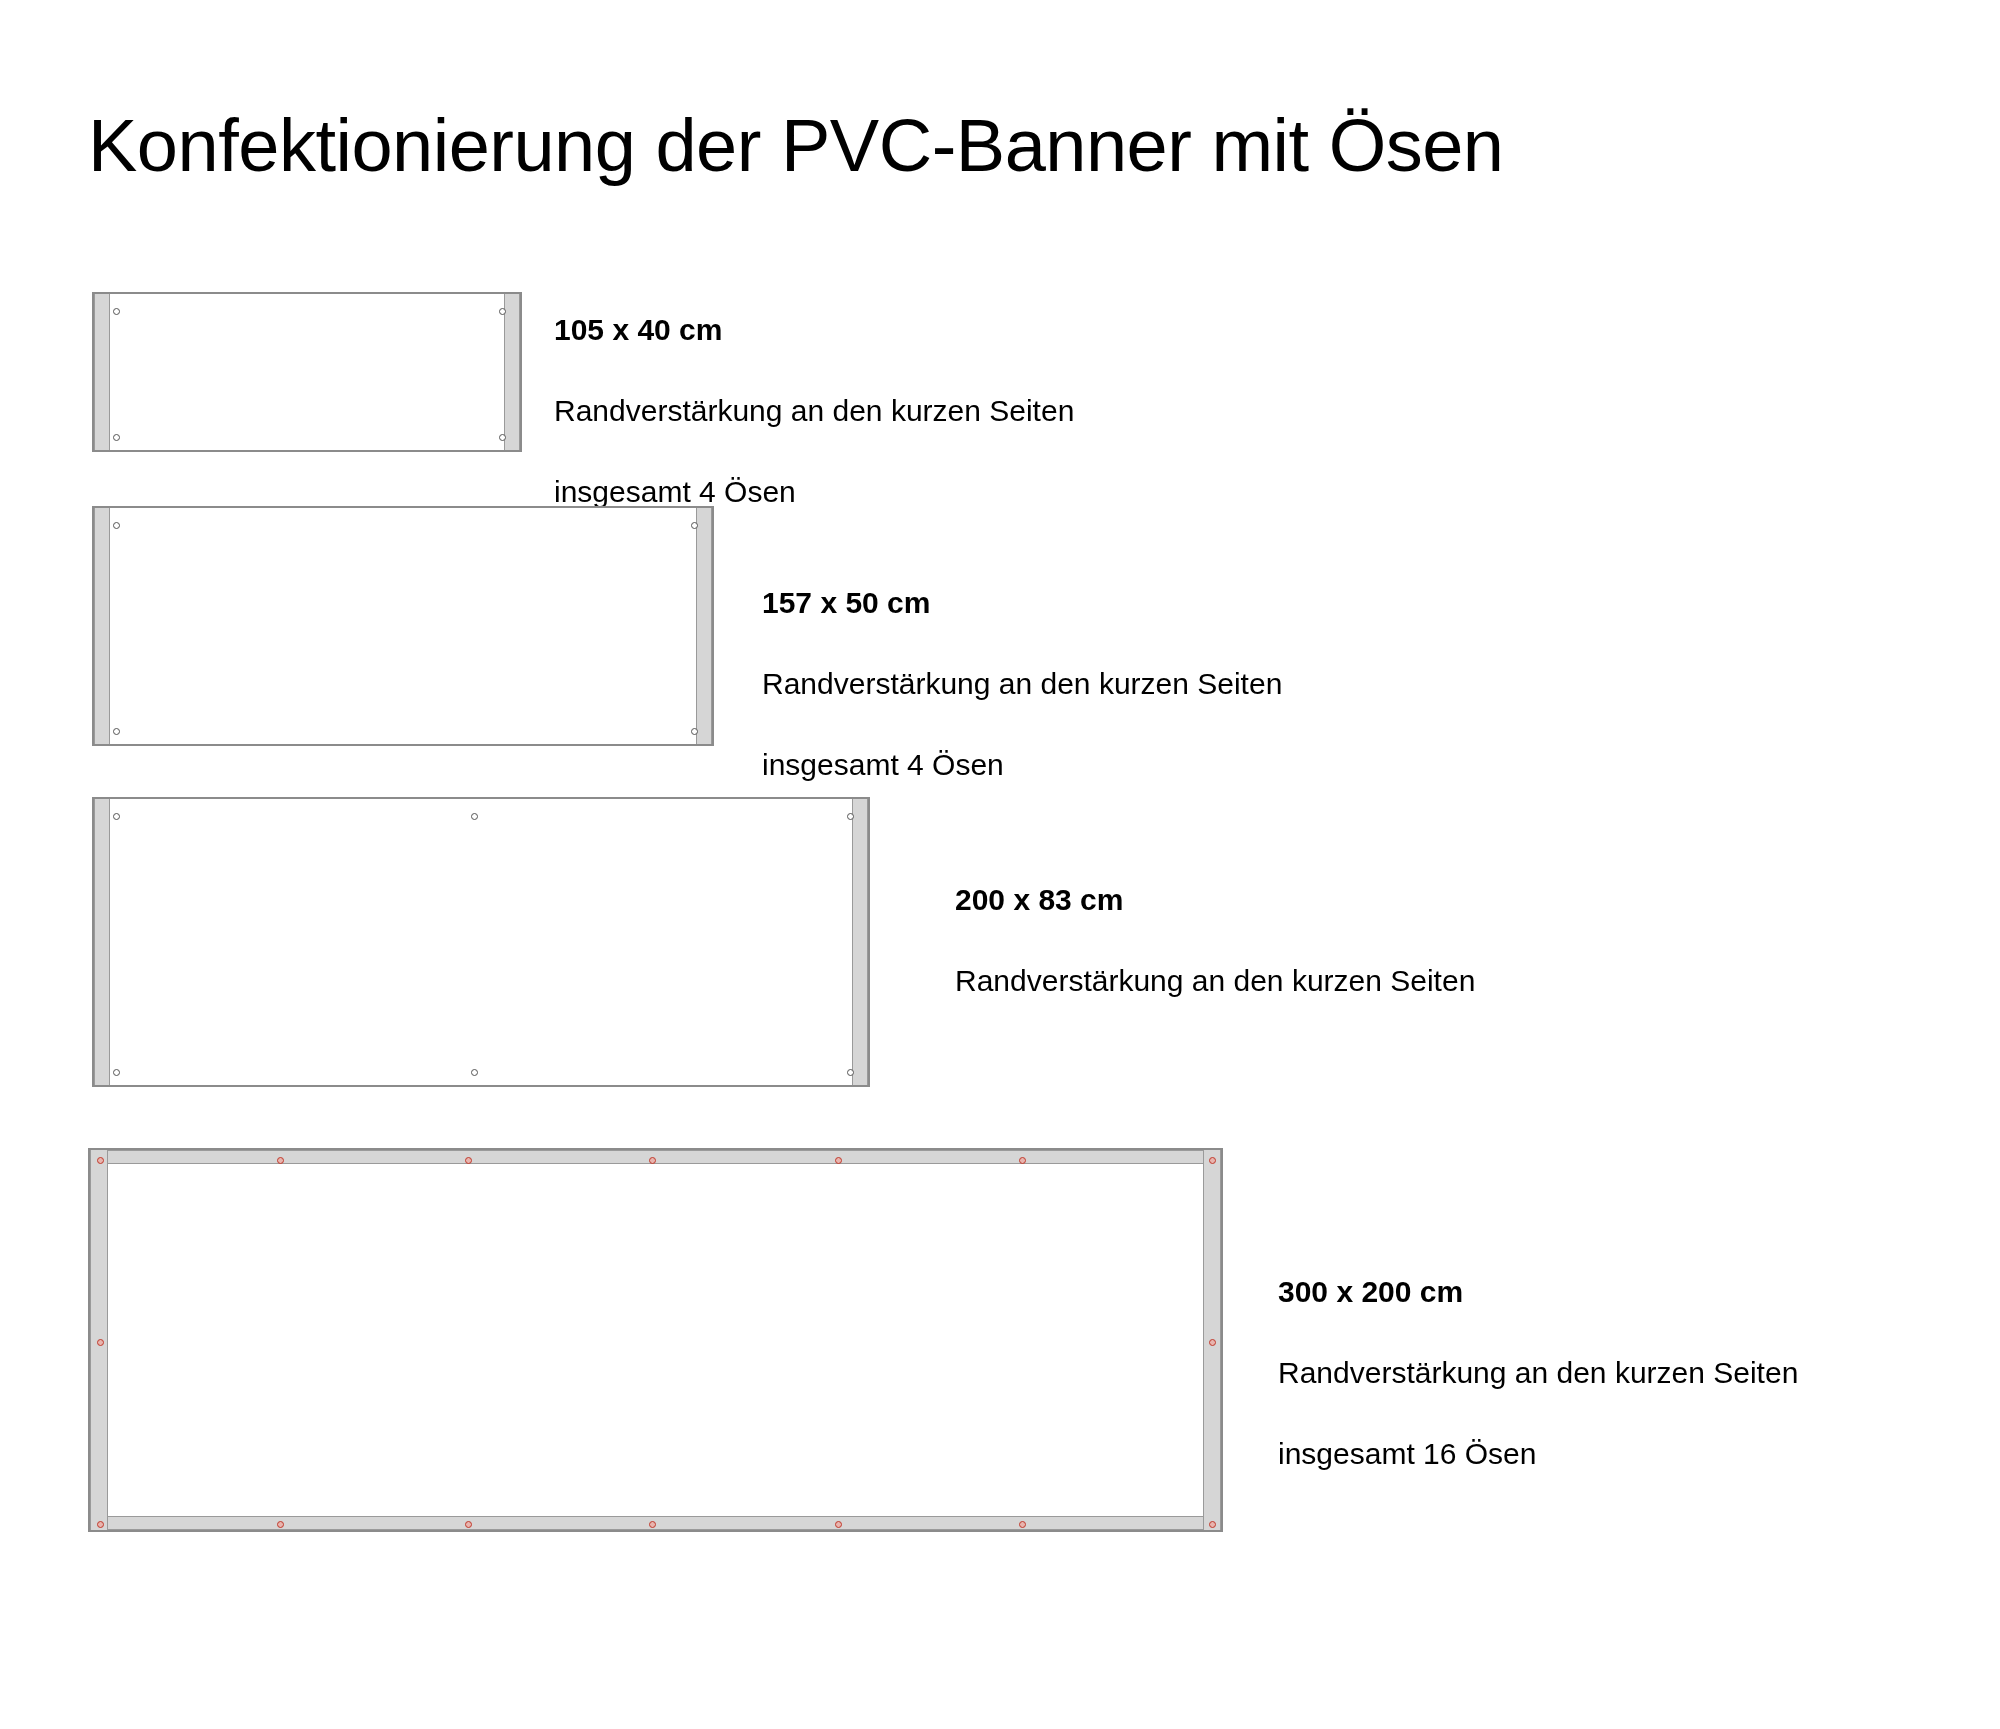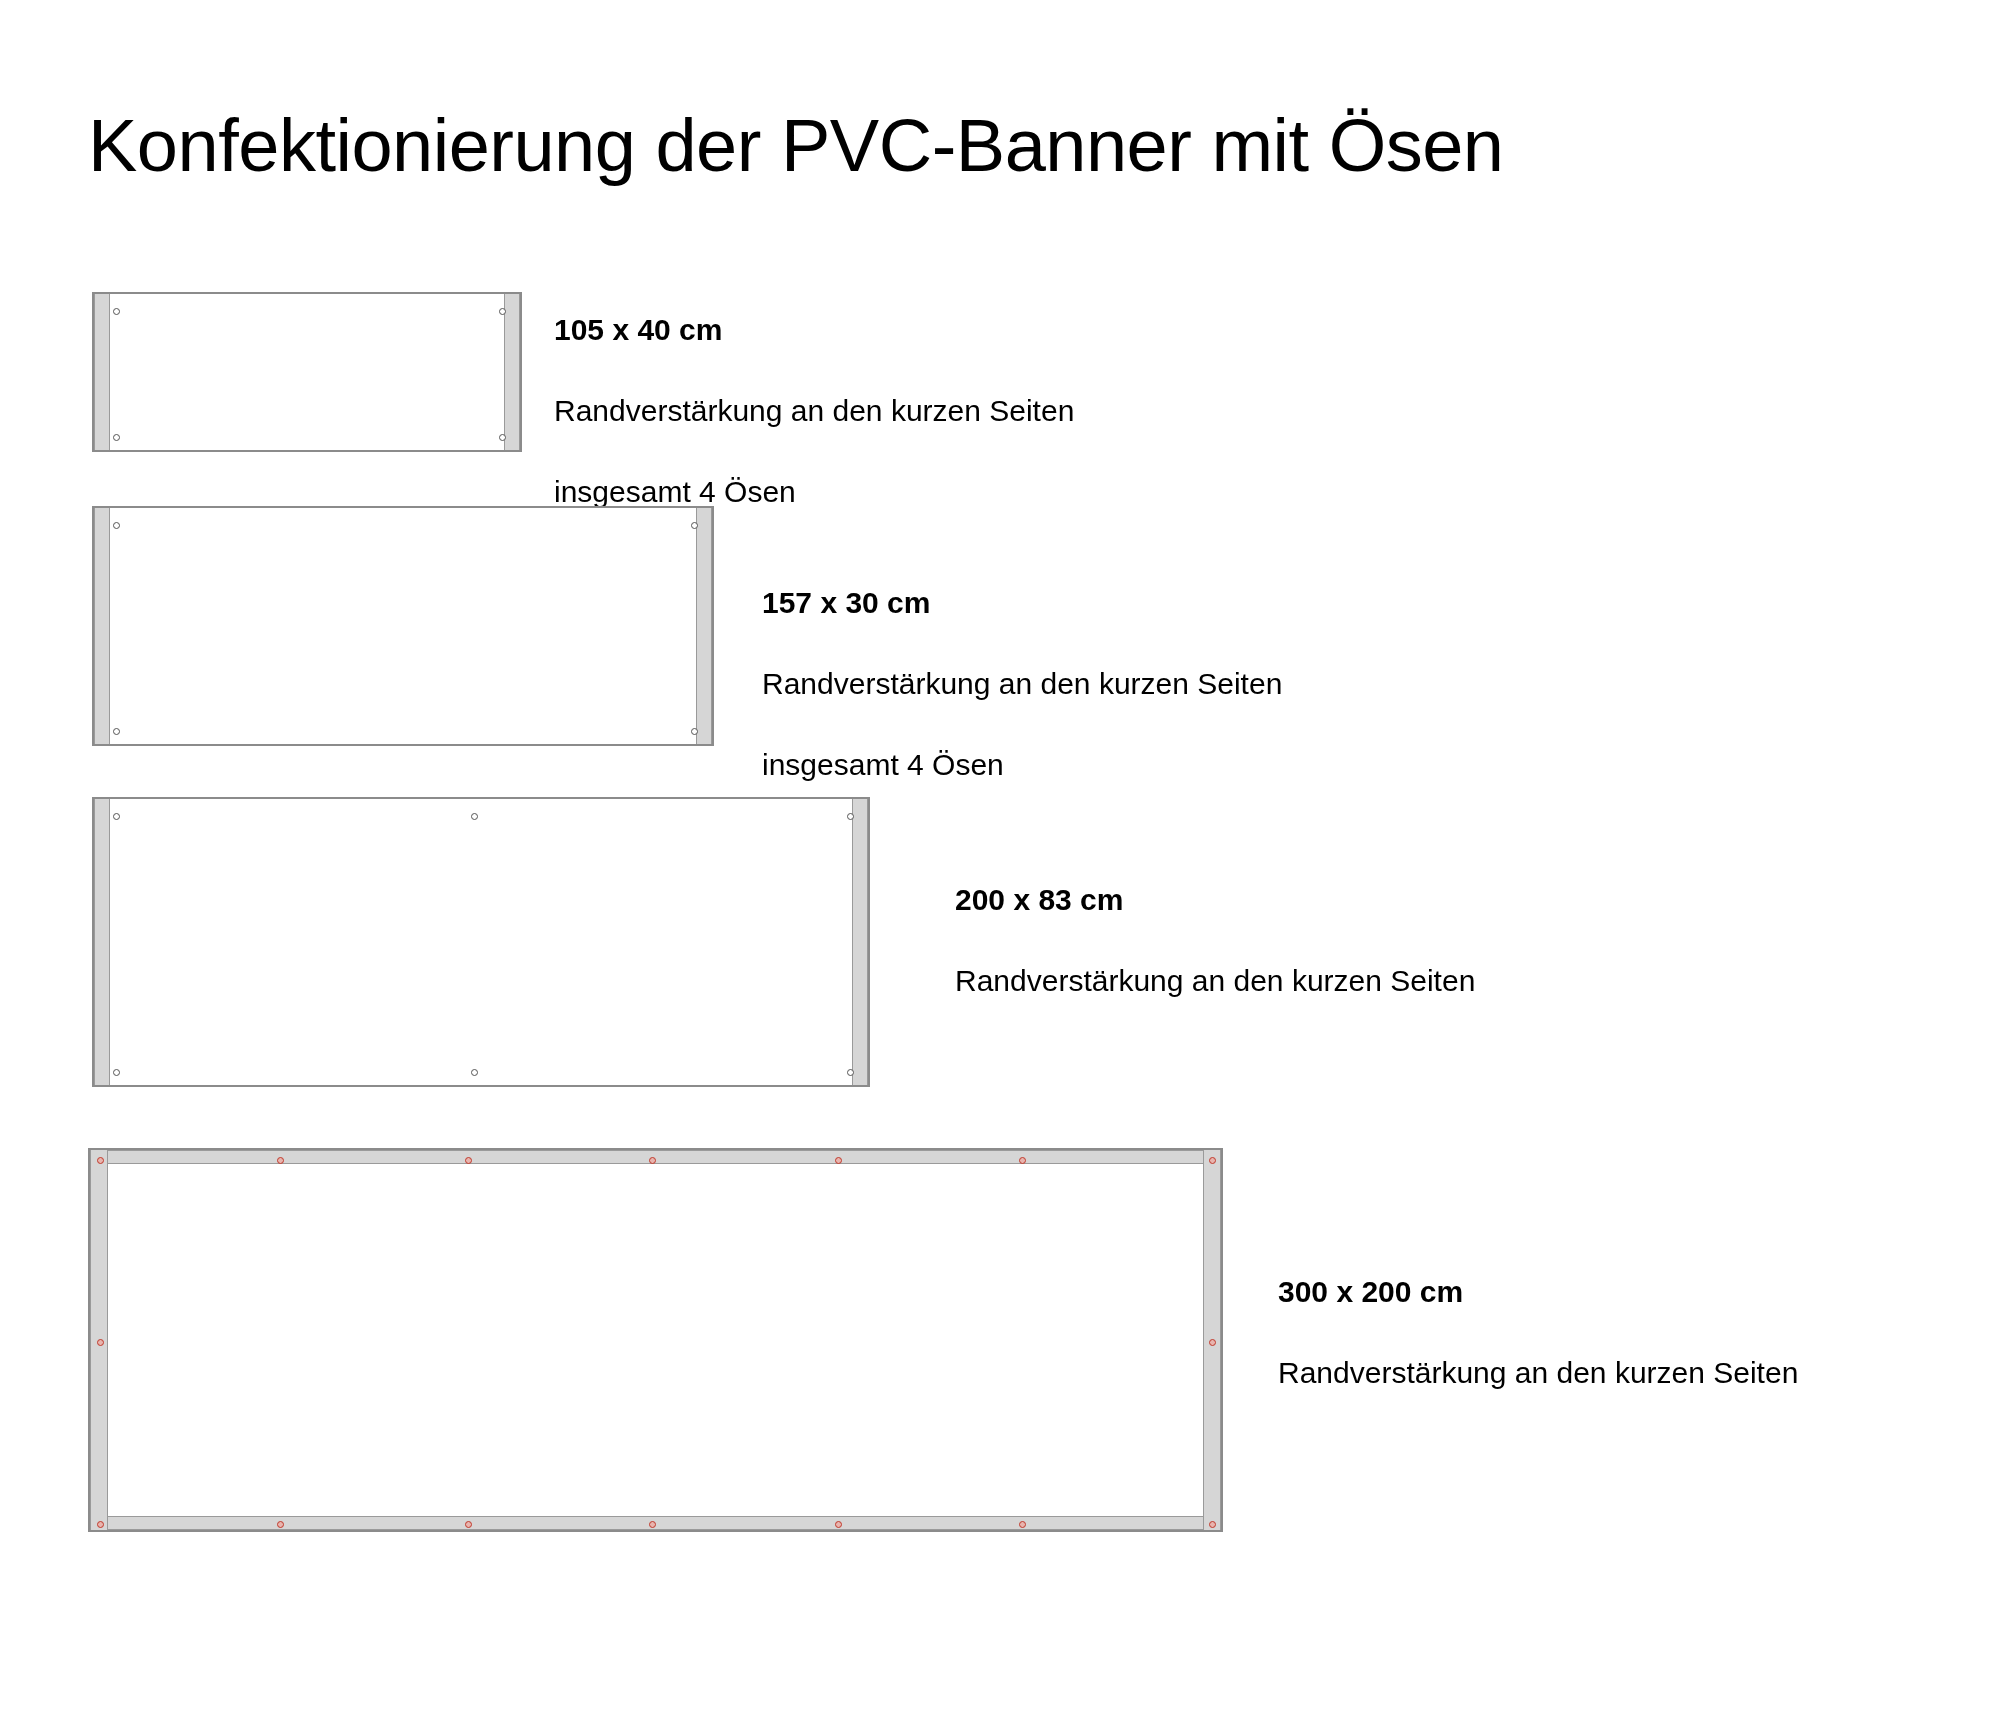--- a/index.html
+++ b/index.html
@@ -114,21 +114,21 @@
 
 <div class="banner" style="left:92px; top:506px; width:622px; height:240px;">
   <div class="reinforce left" style="width:16px;"></div>
   <div class="reinforce right" style="width:16px;"></div>
   <div class="eyelet" style="left:22px;  top:17px;"></div>
   <div class="eyelet" style="left:600px; top:17px;"></div>
   <div class="eyelet" style="left:22px;  top:223px;"></div>
   <div class="eyelet" style="left:600px; top:223px;"></div>
 </div>
 <div class="caption" style="left:762px; top:583px;">
-  <span class="size">157 x 30 cm</span>
+  <span class="size">157 x 50 cm</span>
   <span class="line">Randverstärkung an den kurzen Seiten</span>
   <span class="line">insgesamt 4 Ösen</span>
 </div>
 
 <div class="banner" style="left:92px; top:797px; width:778px; height:290px;">
   <div class="reinforce left" style="width:16px;"></div>
   <div class="reinforce right" style="width:16px;"></div>
   <div class="eyelet" style="left:22px;  top:17px;"></div>
   <div class="eyelet" style="left:380px; top:17px;"></div>
   <div class="eyelet" style="left:756px; top:17px;"></div>
@@ -162,13 +162,14 @@
   <div class="eyelet red" style="left:190px;  top:374px;"></div>
   <div class="eyelet red" style="left:378px;  top:374px;"></div>
   <div class="eyelet red" style="left:562px;  top:374px;"></div>
   <div class="eyelet red" style="left:748px;  top:374px;"></div>
   <div class="eyelet red" style="left:932px;  top:374px;"></div>
   <div class="eyelet red" style="left:1122px; top:374px;"></div>
 </div>
 <div class="caption" style="left:1278px; top:1272px;">
   <span class="size">300 x 200 cm</span>
   <span class="line">Randverstärkung an den kurzen Seiten</span>
+  <span class="line">insgesamt 16 Ösen</span>
 </div>
 
 </body></html>

